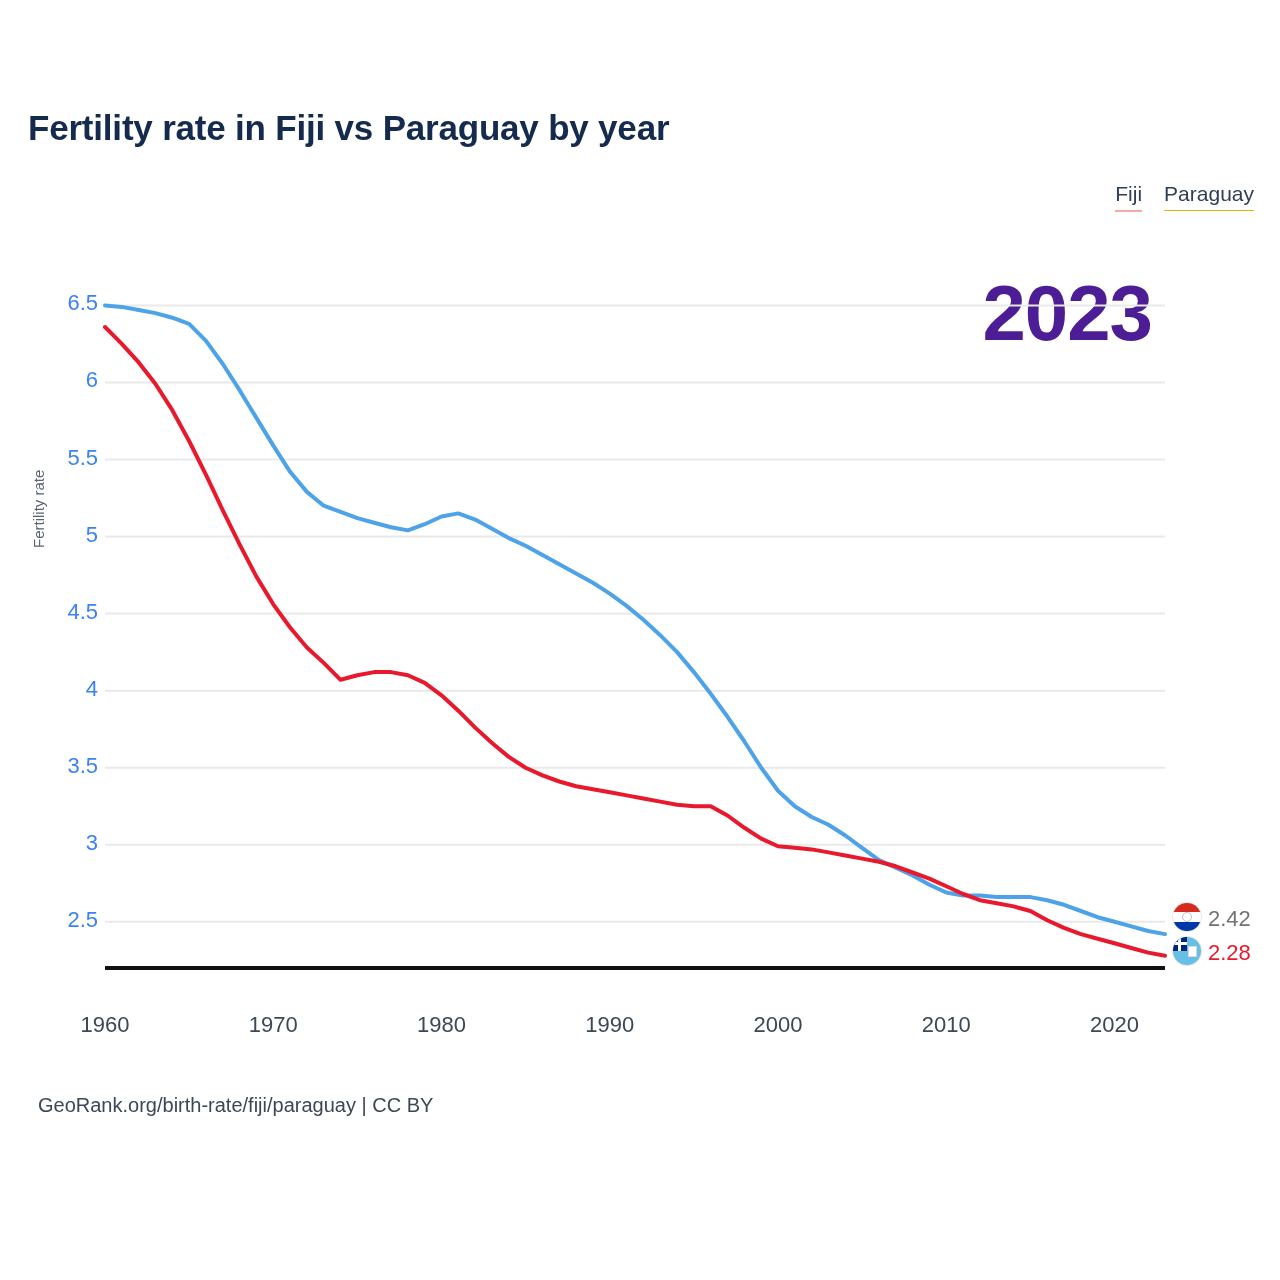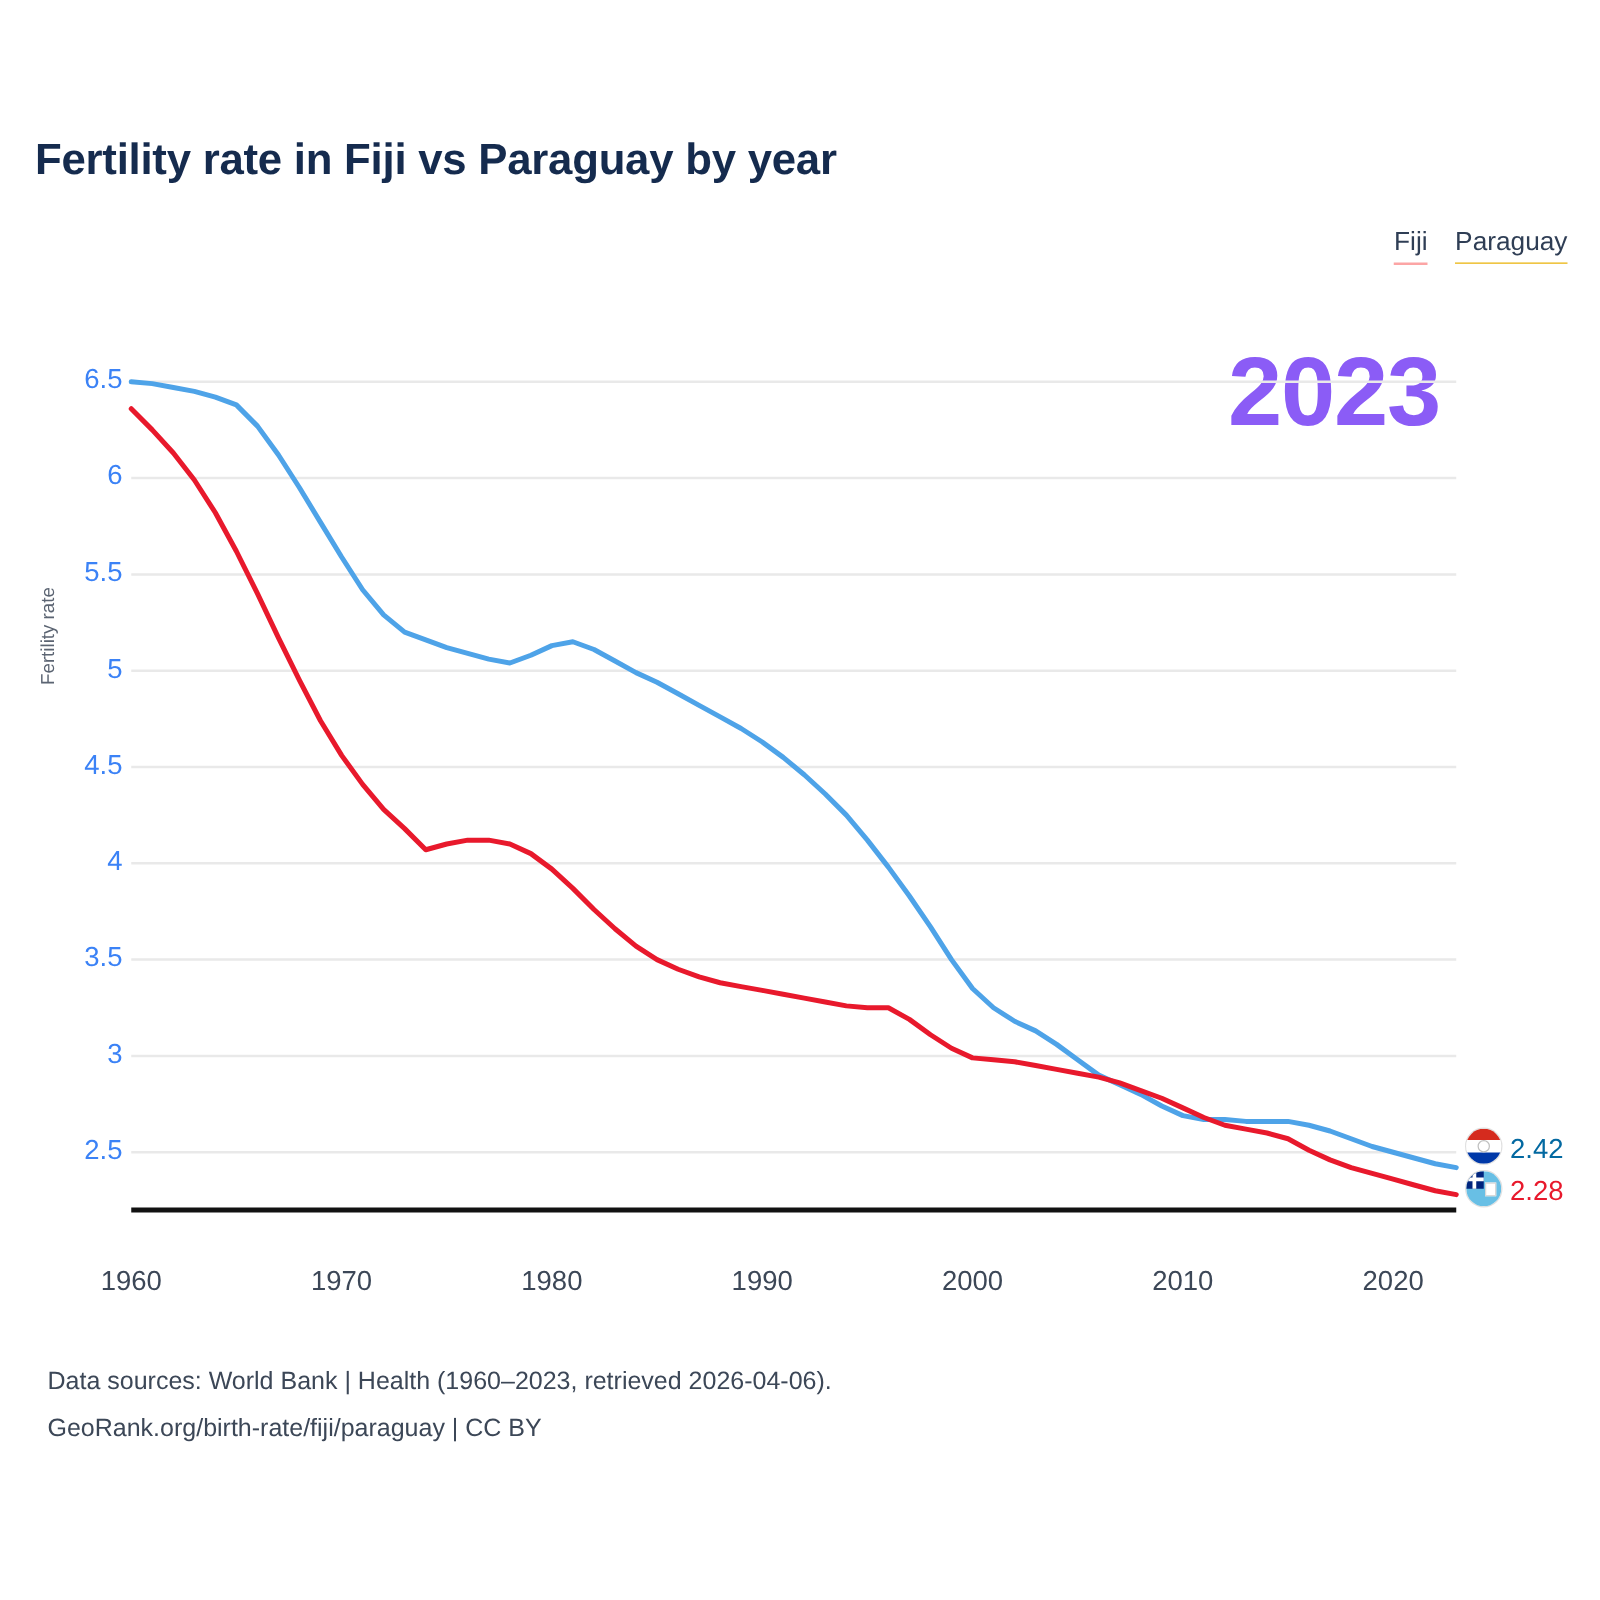--- a/index.html
+++ b/index.html
@@ -40,21 +40,21 @@
   }
   .legend-item.fiji { border-bottom: 2px solid #fca5a5; }
   .legend-item.paraguay { border-bottom: 1px solid #eab308; }
 
   #year-watermark {
     position: absolute;
     right: 128px;
     top: 268px;
     font-size: 78px;
     font-weight: bold;
-    color: #8b5cf6;
+    color: #4c1d95;
     letter-spacing: -1px;
   }
 
   #plot-wrap {
     position: absolute;
     left: 0;
     top: 0;
     width: 1280px;
     height: 1280px;
     pointer-events: none;
@@ -86,21 +86,21 @@
     color: #3c4757;
     text-align: center;
     width: 90px;
     top: 1012px;
   }
 
   .end-label {
     position: absolute;
     font-size: 22px;
   }
-  .end-label.paraguay { color: #0369a1; left: 1208px; top: 906px; }
+  .end-label.paraguay { color: #737373; left: 1208px; top: 906px; }
   .end-label.fiji { color: #e8192c; left: 1208px; top: 940px; }
 
   .flag-badge {
     position: absolute;
     width: 30px;
     height: 30px;
     border-radius: 50%;
     overflow: hidden;
     border: 1px solid rgba(0,0,0,0.12);
   }
@@ -198,15 +198,14 @@
   <div class="flag-fji-canton"></div>
   <div class="flag-fji-cross-h"></div>
   <div class="flag-fji-cross-v"></div>
   <div class="flag-fji-shield"></div>
 </div>
 
 <div class="end-label paraguay">2.42</div>
 <div class="end-label fiji">2.28</div>
 
 <div id="footer">
-  <div>Data sources: World Bank | Health (1960–2023, retrieved 2026-04-06).</div>
   <div>GeoRank.org/birth-rate/fiji/paraguay | CC BY</div>
 </div>
 
 </body></html>

